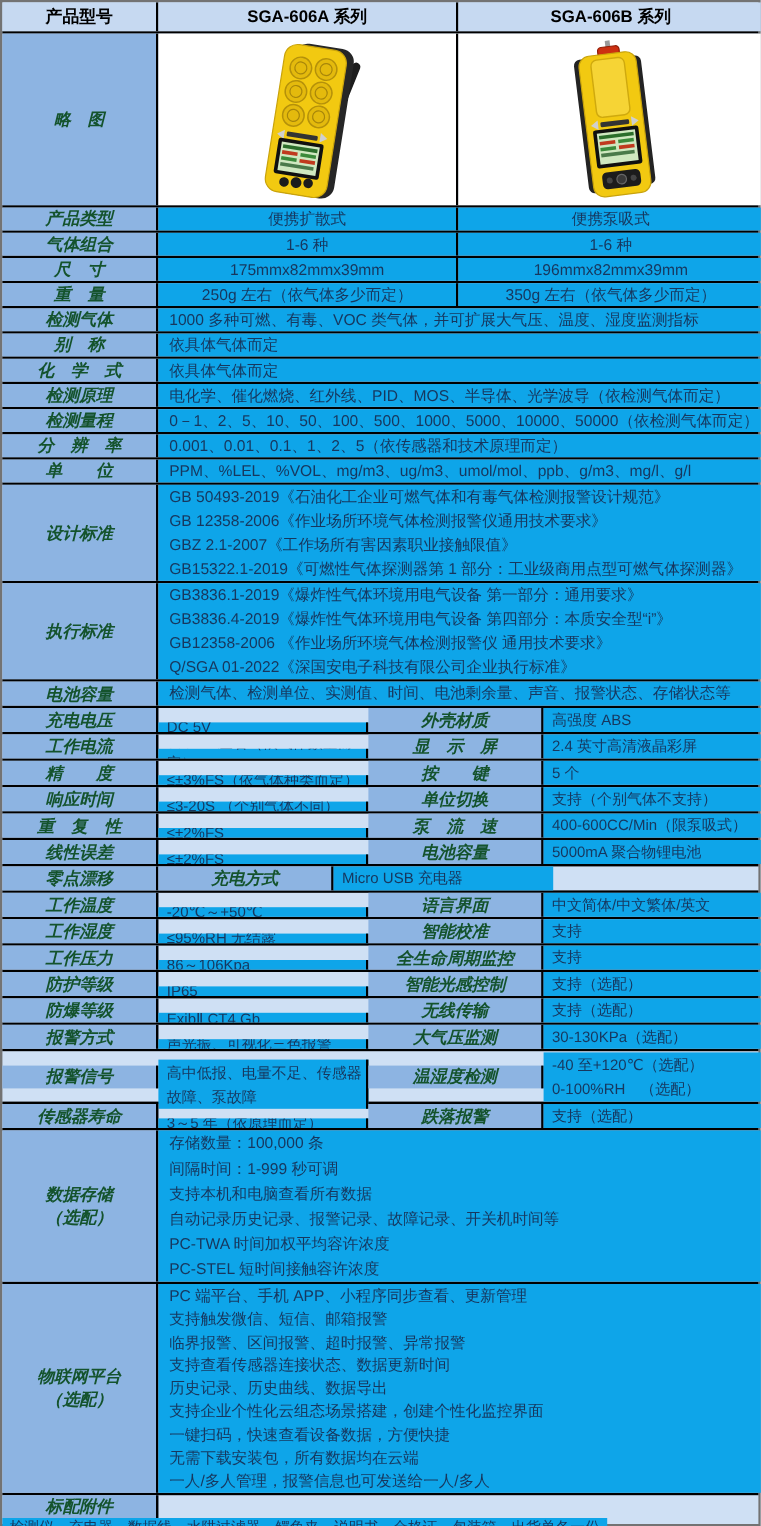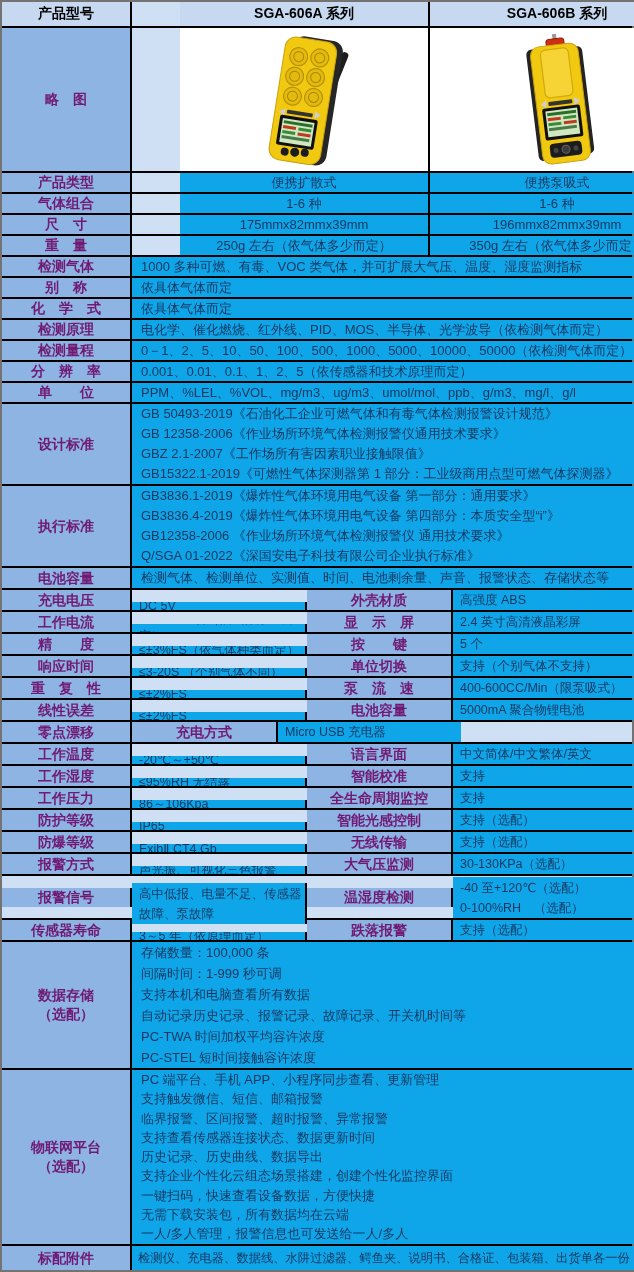--- a/index.html
+++ b/index.html
@@ -4,40 +4,40 @@
 <style>
   html,body{margin:0;padding:0;background:#fff;}
   body{width:634px;font-family:"Liberation Sans","DejaVu Sans",sans-serif;}
   .tbl{width:634px;border:2px solid #737373;box-sizing:border-box;background:#cfe0f4;}
   .row{display:flex;border-bottom:2px solid #000;box-sizing:border-box;align-items:stretch;}
   .row:last-child{border-bottom:none;}
   .cell{box-sizing:border-box;border-right:2px solid #000;overflow:hidden;}
   .cell:last-child{border-right:none;}
   
   .w-label{width:130px;flex:none;}
-  .w-a{width:250px;flex:none;margin-left:48px;}
+  .w-a{width:250px;flex:none;}
   .w-b{width:254px;flex:none;}
   .w-full{width:504px;flex:none;}
   .w4-v1{width:175px;flex:none;margin-top:12px;}
   .w4-l2{width:146px;flex:none;}
   .w4-v2{width:183px;flex:none;}
   
   .r-head{height:26px;}
   .r-sketch{height:145px;}
   .r-s{height:21px;}
   .r-std{height:82px;}
   .r-disp{height:22px;}
   .r-4{height:22px;}
   .r-alarm{height:44px;align-items:center;}
   .r-store{height:128px;}
   .r-iot{height:176px;}
-  .r-acc{height:24px;}
+  .r-acc{height:24px;flex-direction:column;}
   
   .lab{background:#8db4e2;display:flex;align-items:center;justify-content:center;
-       font-weight:bold;color:#701a75;font-size:14px;text-align:center;white-space:pre-line;line-height:19px;}
+       font-weight:bold;color:#14532d;font-size:14px;text-align:center;white-space:pre-line;line-height:19px;font-style:italic;}
   .head{background:#c6d9f1;display:flex;align-items:center;justify-content:center;
        font-weight:bold;color:#000;font-size:14px;}
   .val{background:#0ea5e9;color:#17375e;font-size:13px;}
   .val.center{display:flex;align-items:center;justify-content:center;}
   .val.left{display:flex;align-items:center;padding-left:9px;}
   .val.multi{display:block;padding-left:9px;}
   .val.pre{white-space:pre-line;display:block;padding:1px 0 0 8px;line-height:20px;font-size:12.5px;}
   .r-4 .val.left, .r-4 .val.pre{font-size:12.5px;padding-left:7px;}
   .r-alarm .val.pre{padding-left:7px;}
   .r-std .ln{line-height:20px;white-space:nowrap;}

